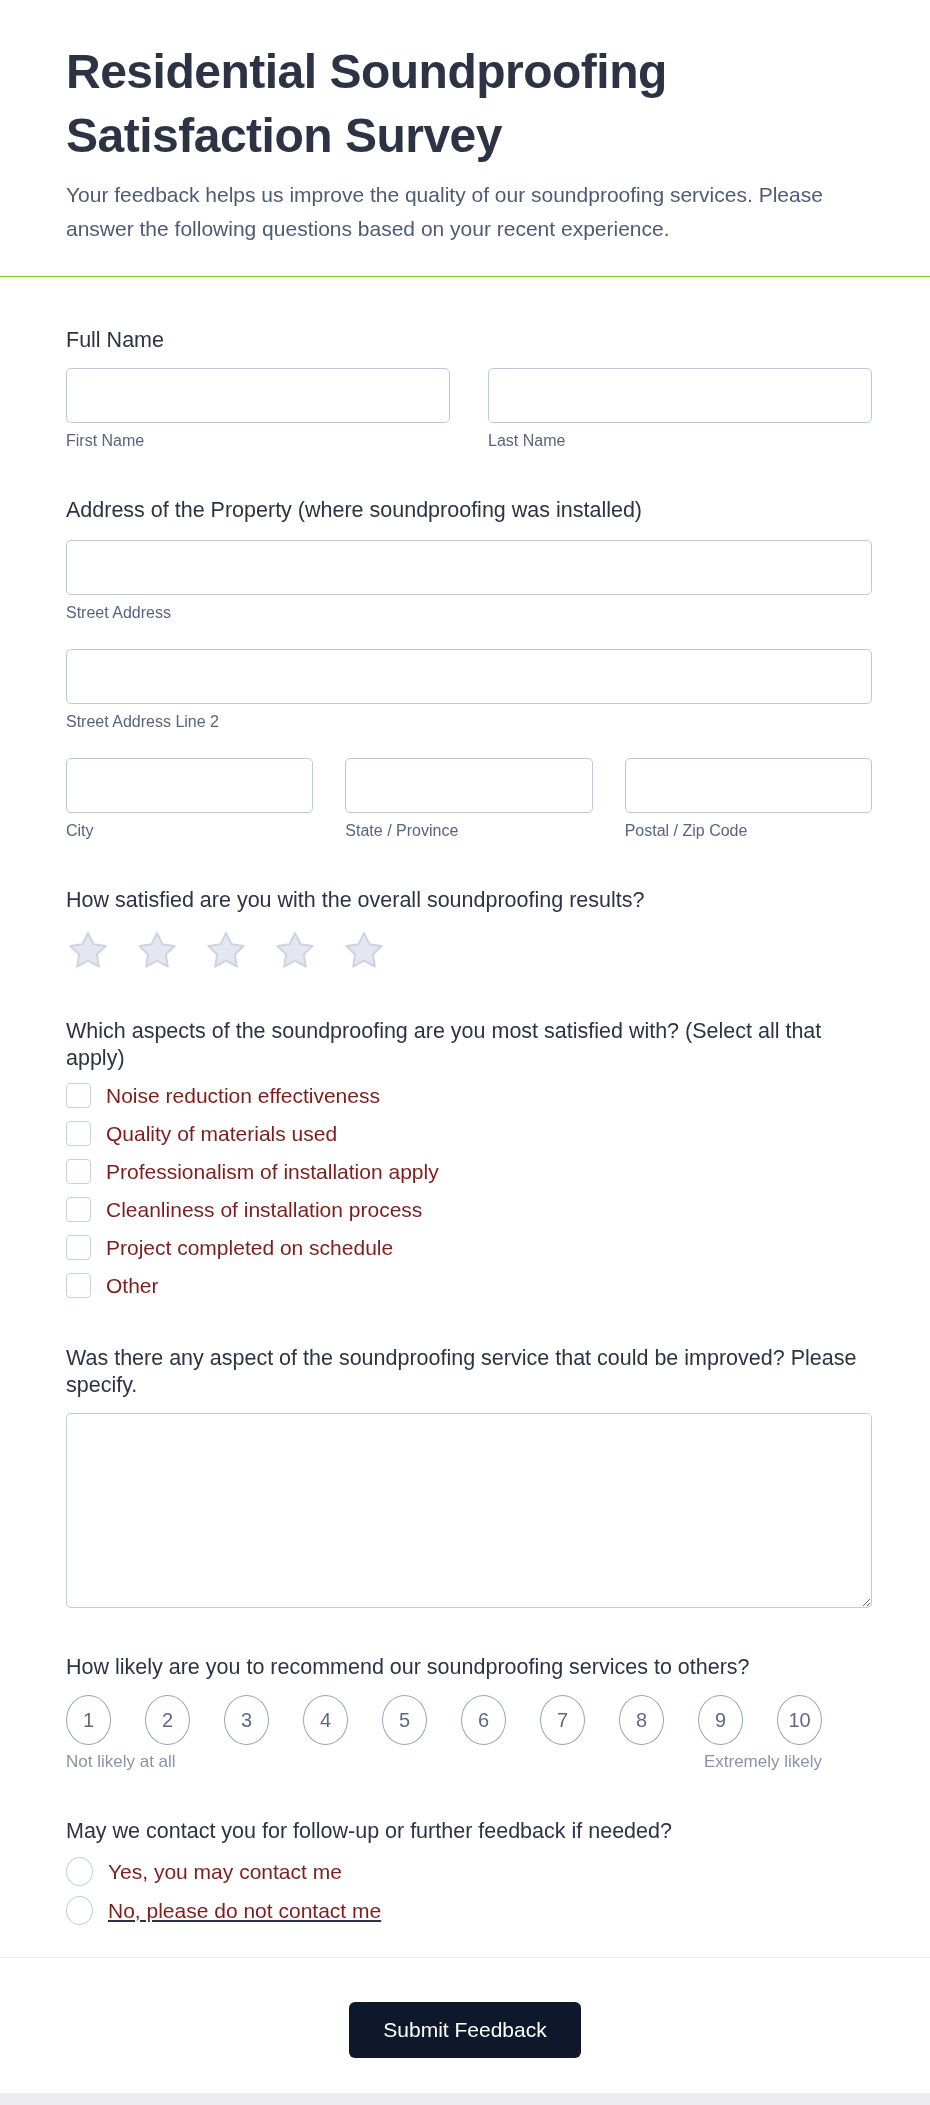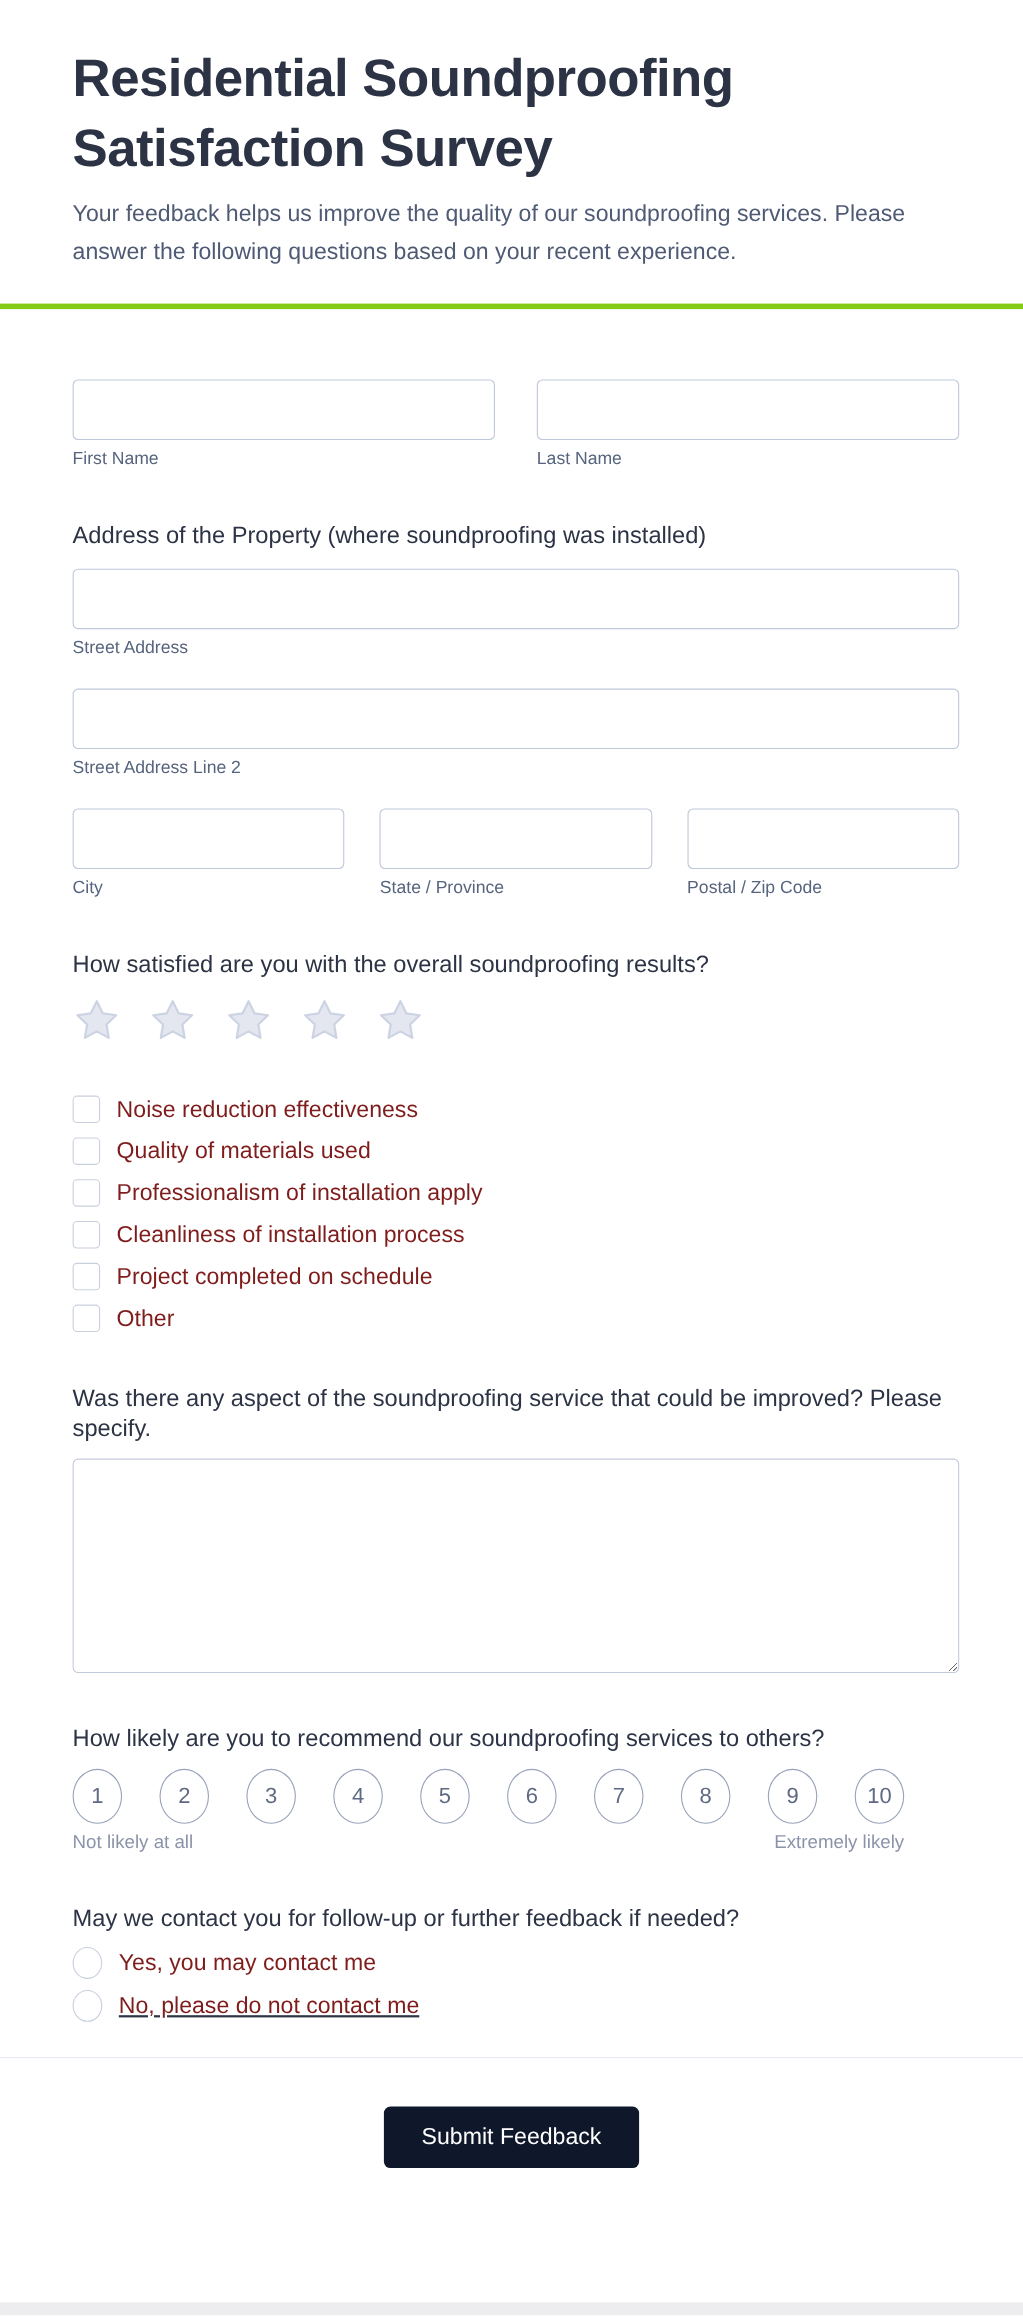--- a/index.html
+++ b/index.html
@@ -7,21 +7,21 @@
   body {
     height:2105px;
     background:#ffffff;
     font-family:"Liberation Sans", sans-serif;
     color:#2c3345;
     overflow:hidden;
   }
   .page { display:flex; flex-direction:column; height:2105px; }
 
   
-  .header { padding:40px 58px 30px 66px; border-bottom:5px solid #84cc16; }
+  .header { padding:40px 58px 30px 66px; border-bottom:1px solid #84cc16; }
   .title {
     font-size:48px; line-height:64px; font-weight:700;
     color:#2c3345; letter-spacing:-0.5px;
   }
   .desc { margin-top:10px; font-size:21px; line-height:34px; color:#4f5a74; max-width:790px; }
 
   
   .form-body { padding:50px 58px 32px 66px; }
   .q { margin-top:46px; }
   .q:first-child { margin-top:0; }
@@ -108,20 +108,21 @@
 <div class="page">
 
   <div class="header">
     <h1 class="title">Residential Soundproofing Satisfaction Survey</h1>
     <div class="desc">Your feedback helps us improve the quality of our soundproofing services. Please answer the following questions based on your recent experience.</div>
   </div>
 
   <div class="form-body">
 
     <div class="q">
+      <div class="q-label">Full Name</div>
       <div class="row2">
         <div class="col">
           <input type="text" class="text-input" value="" style="">
           <div class="sublabel">First Name</div>
         </div>
         <div class="col">
           <input type="text" class="text-input" value="" style="">
           <div class="sublabel">Last Name</div>
         </div>
       </div>
@@ -174,20 +175,21 @@
           </span>
         <span class="star">
             <svg viewBox="0 0 24 24">
               <polygon points="12,2.8 15,8.9 21.6,9.8 16.8,14.4 17.9,21 12,17.8 6.1,21 7.2,14.4 2.4,9.8 9,8.9" fill="#e4e7f0" stroke="#ccd3e2" stroke-width="1.1" stroke-linejoin="round"></polygon>
             </svg>
           </span>
       </div>
     </div>
 
     <div class="q">
+      <div class="q-label">Which aspects of the soundproofing are you most satisfied with? (Select all that apply)</div>
       <div class="opt-list">
         <div class="opt-row">
           <span class="checkbox"></span>
           <span class="opt-text">Noise reduction effectiveness</span>
         </div>
         <div class="opt-row">
           <span class="checkbox"></span>
           <span class="opt-text">Quality of materials used</span>
         </div>
         <div class="opt-row">

